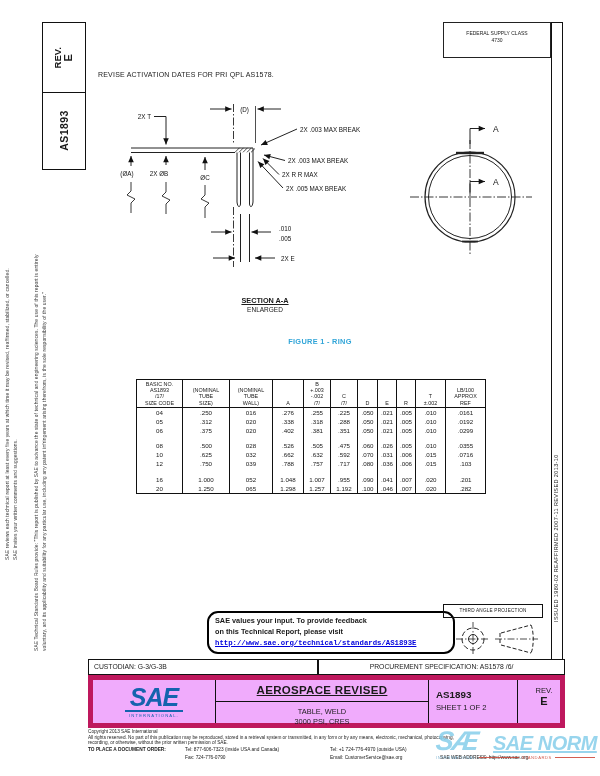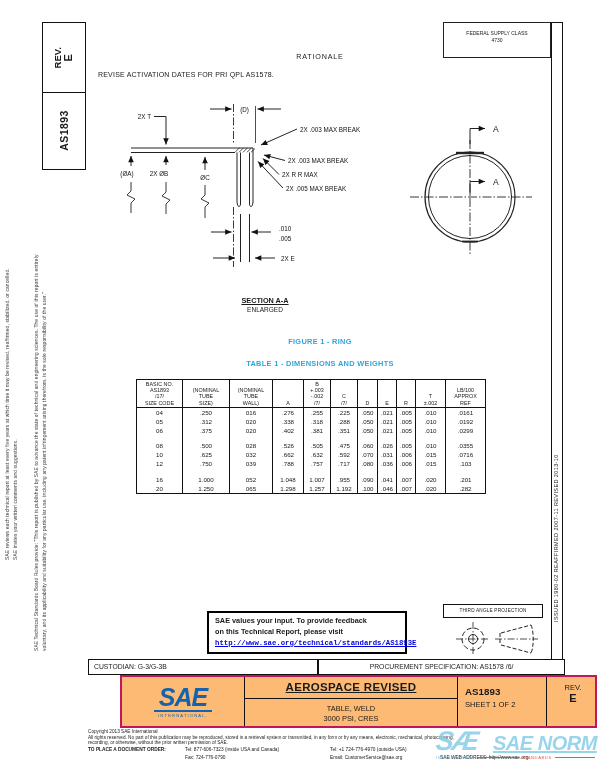--- a/index.html
+++ b/index.html
@@ -19,21 +19,21 @@
   .dims{border-collapse:collapse;table-layout:fixed;width:349px;border:1.6px solid #111;background:#fff;}
   .dims th{font-size:5.4px;line-height:6.2px;font-weight:normal;white-space:pre-line;vertical-align:bottom;
            border-left:1.1px solid #111;border-right:1.1px solid #111;border-bottom:1.5px solid #111;
            padding:1px 0;text-align:center;}
   .dims td{font-size:6.2px;height:9px;text-align:center;border-left:1.1px solid #111;border-right:1.1px solid #111;padding:0;}
   .dims tr.gap td{height:6.5px;}
   .fbox{position:absolute;border:2.2px solid #000;box-sizing:border-box;padding:3px 6px;
         font-size:7.3px;font-weight:bold;line-height:1.5;background:#fff;}
   .fbox a{color:var(--link-blue);font-family:Liberation Mono, monospace;}
   .tbar{position:absolute;border:1.5px solid #111;box-sizing:border-box;font-size:6.8px;background:#fff;}
-  .tb-main{position:absolute;border:2px solid #be185d;box-sizing:border-box;background:#fdba74;margin-left:32px;}
+  .tb-main{position:absolute;border:5px solid #be185d;box-sizing:border-box;background:#f0abfc;}
   .tb-cell{position:absolute;top:0;bottom:0;border-left:1.5px solid #111;box-sizing:border-box;}
   .wm{position:absolute;opacity:.85;z-index:5;}
   svg text{font-family:"Liberation Sans", sans-serif;fill:#111;}
 </style>
 </head>
 <body>
 
 <div id="sheet" style="--caption-blue: #31a5d8; --link-blue: #0000dd; --sae-blue: #1463ae; --wm-blue: #87ceea; --wm-red: #cc4433; --ink: #1a1a1a;">
 
   <span class="vtext microtext" style="left:5px;top:560px;">SAE reviews each technical report at least every five years at which time it may be revised, reaffirmed, stabilized, or cancelled.</span>
@@ -54,21 +54,20 @@
   <div class="fscbox" style="left:443px;top:22px;width:108px;height:36px;">
     <div>FEDERAL SUPPLY CLASS</div>
     <div>4730</div>
   </div>
   <div class="borderline" style="left:551px;top:22px;height:638px;"></div>
   <div class="borderline" style="left:562px;top:22px;height:638px;"></div>
   <div class="abs" style="left:551px;top:22px;width:12px;border-top:1.3px solid #111;"></div>
 
   <span class="vtext" style="left:553px;top:622px;font-size:5.5px;letter-spacing:.4px;color:#222;">ISSUED 1980-02      REAFFIRMED 2007-11      REVISED 2013-10</span>
 
-  <div class="abs" style="left:85px;top:52px;width:470px;text-align:center;font-size:7.2px;letter-spacing:.8px;">RATIONALE</div>
   <div class="abs" style="left:98px;top:71px;font-size:7px;letter-spacing:.2px;">REVISE ACTIVATION DATES FOR PRI QPL AS1578.</div>
 
   <svg class="abs" style="left:85px;top:95px;" width="450" height="200" viewBox="0 0 450 200">
     <defs>
       <marker id="arw" viewBox="0 0 10 10" refX="9" refY="5" markerWidth="9" markerHeight="7" orient="auto-start-reverse">
         <path d="M0,1 L9,5 L0,9 z" fill="#111"></path>
       </marker>
     </defs>
     <g stroke="#222" stroke-width="1" fill="none">
 
@@ -132,21 +131,20 @@
       <text x="196" y="165.5">2X E</text>
       <text x="408" y="37" font-size="8.5">A</text>
       <text x="408" y="90" font-size="8.5">A</text>
     </g>
   </svg>
 
   <div class="abs" style="left:195px;top:296px;width:140px;text-align:center;font-size:7.3px;font-weight:bold;text-decoration:underline;">SECTION A-A</div>
   <div class="abs" style="left:195px;top:306px;width:140px;text-align:center;font-size:6.5px;">ENLARGED</div>
 
   <div class="captionblue" style="left:85px;top:337px;width:470px;">FIGURE 1 - RING</div>
-  <div class="captionblue" style="left:85px;top:359px;width:470px;">TABLE 1 - DIMENSIONS AND WEIGHTS</div>
 
   <div class="abs" style="left:136px;top:379px;">
     <table class="dims">
       <colgroup>
         <col style="width:46px">
           <col style="width:47px">
           <col style="width:43px">
           <col style="width:31px">
         <col style="width:27px">
           <col style="width:27px">
@@ -313,21 +311,21 @@
             <td>.100</td>
             <td>.046</td>
             <td>.007</td>
             <td>.020</td>
             <td>.282</td>
           </tr>
         </tbody>
     </table>
   </div>
 
-  <div class="fbox" style="left:207px;top:611px;width:200px;height:43px;">
+  <div class="fbox" style="left:207px;top:611px;width:248px;height:43px;border-radius:11px;">
     <div>SAE values your input. To provide feedback</div>
     <div>on this Technical Report, please visit</div>
     <a href="#">http://www.sae.org/technical/standards/AS1893E</a>
   </div>
 
   <div class="abs" style="left:443px;top:604px;width:100px;height:14px;border:1.2px solid #111;box-sizing:border-box;
        text-align:center;font-size:4.7px;line-height:12px;letter-spacing:.2px;">THIRD ANGLE PROJECTION</div>
   <svg class="abs" style="left:443px;top:618px;" width="100" height="42" viewBox="0 0 100 42">
     <g stroke="#222" fill="none" stroke-width="1">
       <circle cx="30" cy="21" r="11" stroke-dasharray="5 2.5"></circle>

